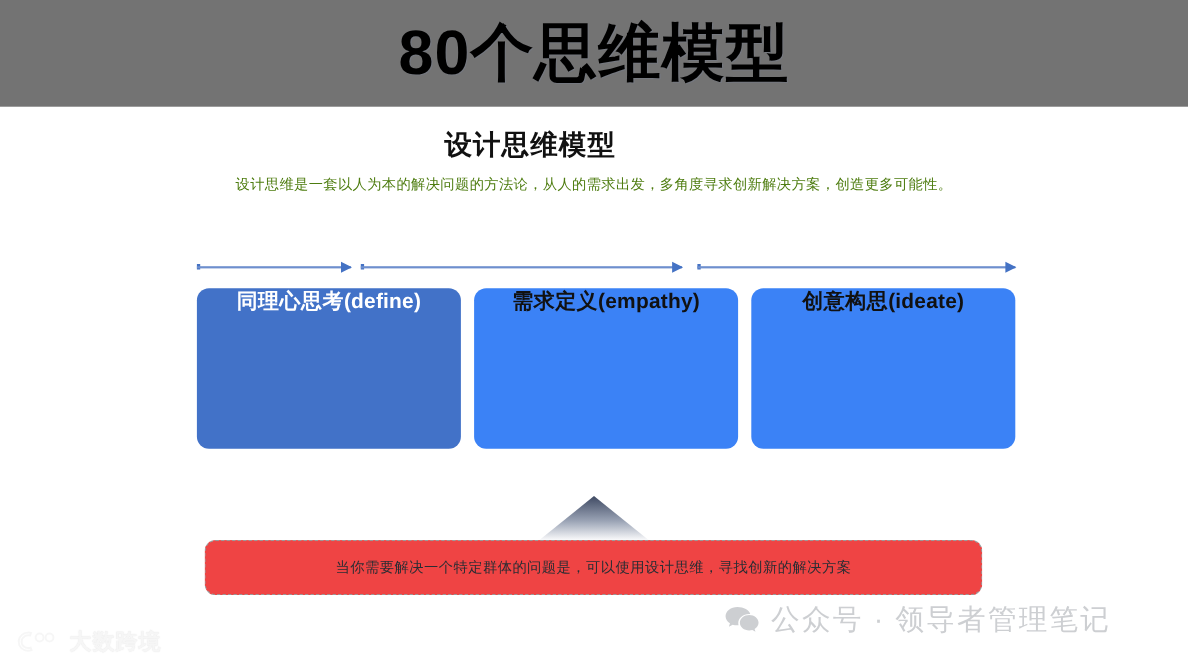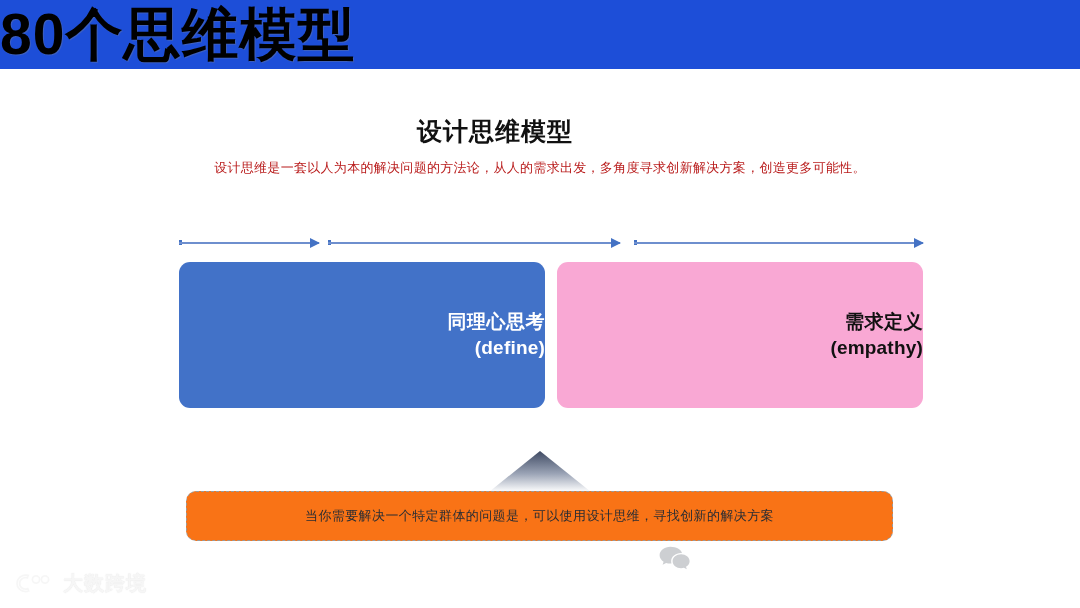--- a/index.html
+++ b/index.html
@@ -14,55 +14,56 @@
     overflow: hidden;
     position: relative;
   }
 
   
   .header-band {
     position: absolute;
     left: 0;
     top: 0;
     width: 1080px;
-    height: 69px;
-    background: #1d4ed8;
-    display: flex;
-    align-items: center;
+    height: 97px;
+    background: #737373;
+    display: flex;
+    align-items: center;
+    justify-content: center;
   }
   .header-title {
     font-size: 57px;
     font-weight: bold;
     color: #000000;
     letter-spacing: 1px;
     line-height: 1;
     text-shadow: 1px 1px 0 rgba(120,130,150,0.35);
     white-space: nowrap;
   }
 
   
   .section-title {
     position: absolute;
-    left: 13px;
+    left: 0;
     top: 115px;
     width: 964px;
     text-align: center;
     font-size: 25px;
     font-weight: bold;
     color: #111111;
     letter-spacing: 1px;
   }
   .section-desc {
     position: absolute;
     left: 0;
     top: 159px;
     width: 1080px;
     text-align: center;
     font-size: 13px;
-    color: #b91c1c;
+    color: #4d7c0f;
     letter-spacing: 0.3px;
   }
 
   
   .arrow-row {
     position: absolute;
     left: 0;
     top: 232px;
     width: 1080px;
     height: 22px;
@@ -106,27 +107,27 @@
     top: 262px;
     width: 744px;
     height: 146px;
     display: flex;
     gap: 12px;
   }
   .card {
     flex: 1 1 0;
     border-radius: 11px;
     display: flex;
-    flex-direction: column;
-    align-items: flex-end;
+    flex-direction: row;
+    align-items: flex-start;
     justify-content: center;
     text-align: center;
   }
   .card.gray {
-    background: #f9a8d4;
+    background: #3b82f6;
     color: #111111;
   }
   .card.blue {
     background: #4272c8;
     color: #ffffff;
   }
   .card .cn {
     font-size: 19px;
     font-weight: bold;
     line-height: 1.35;
@@ -154,21 +155,21 @@
     left: 186px;
     top: 491px;
     width: 707px;
     height: 50px;
     box-sizing: border-box;
     border: 1.4px dashed #9a9a9a;
     border-radius: 10px;
     display: flex;
     align-items: center;
     justify-content: center;
-    background: #f97316;
+    background: #ef4444;
   }
   .callout-text {
     font-size: 13px;
     color: #2a2d33;
     letter-spacing: 0.4px;
   }
 
   
   .wm-brand {
     position: absolute;
@@ -239,20 +240,24 @@
   <div class="card blue">
     <span class="cn">同理心思考</span>
     <span class="en">(define)</span>
   </div>
 
   <div class="card gray">
     <span class="cn">需求定义</span>
     <span class="en">(empathy)</span>
   </div>
 
+  <div class="card gray">
+    <span class="cn">创意构思</span>
+    <span class="en">(ideate)</span>
+  </div>
 
 
 
 </div>
 
 <svg class="up-chevron" viewBox="0 0 102 41">
   <defs>
     <linearGradient id="chevGrad" x1="0" y1="0" x2="0" y2="1">
       <stop offset="0%" stop-color="#3f4a63"></stop>
       <stop offset="55%" stop-color="#9aa3b5"></stop>
@@ -264,20 +269,21 @@
 
 <div class="callout">
   <span class="callout-text">当你需要解决一个特定群体的问题是，可以使用设计思维，寻找创新的解决方案</span>
 </div>
 
 <div class="wm-brand">
   <svg class="wechat-icon" width="31" height="25" viewBox="0 0 31 25">
     <path d="M11.4 0.8C5.4 0.8 0.6 4.6 0.6 9.2c0 2.6 1.6 4.9 4 6.5l-1 3 3.5-1.8c1.3 0.35 2.5 0.55 4.3 0.55 0.35 0 0.7-0.02 1.05-0.05-0.2-0.7-0.3-1.4-0.3-2.15 0-4.5 4.4-8.15 9.85-8.15 0.35 0 0.7 0.02 1.05 0.05C22.1 3.6 17.2 0.8 11.4 0.8z" fill="#cdcfd2"></path>
     <path d="M30.6 15.2c0-3.85-3.8-7-8.5-7s-8.5 3.15-8.5 7 3.8 7 8.5 7c1 0 1.95-0.15 2.85-0.4l2.85 1.5-0.8-2.5c2.15-1.3 3.6-3.3 3.6-5.6z" fill="#cdcfd2"></path>
   </svg>
+  <span class="wm-brand-text">公众号 · 领导者管理笔记</span>
 </div>
 
 <div class="wm-logo">
   <svg width="44" height="26" viewBox="0 0 44 26">
     <path d="M14 4c-5 0-9 3.6-9 8.4 0 4.6 3.6 8.2 8.4 8.2 1.2 0 2.3-0.2 3.3-0.6l-0.9-2.3c-0.7 0.3-1.5 0.45-2.3 0.45-3.3 0-5.9-2.5-5.9-5.75S10.3 6.6 13.6 6.6c0.6 0 1.2 0.1 1.75 0.25L16.2 4.4C15.5 4.15 14.75 4 14 4z" fill="none" stroke="#f4f4f4" stroke-width="1.8"></path>
     <circle cx="24" cy="8.5" r="3.6" fill="none" stroke="#f4f4f4" stroke-width="1.8"></circle>
     <circle cx="33" cy="8.5" r="3.6" fill="none" stroke="#f4f4f4" stroke-width="1.8"></circle>
   </svg>
   <span class="wm-logo-text">大数跨境</span>
 </div>

